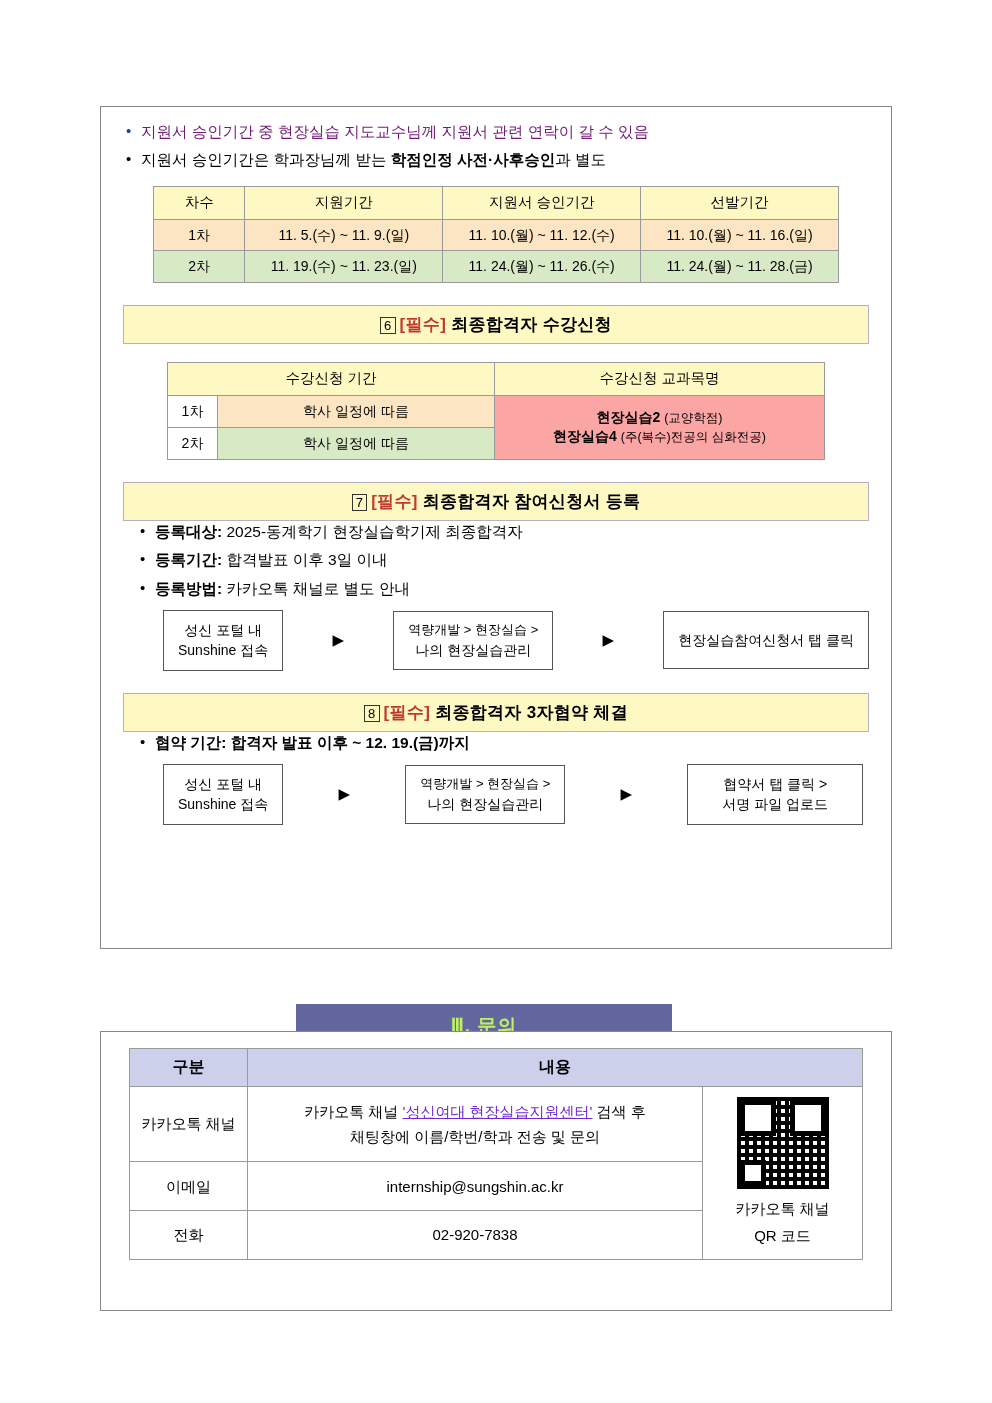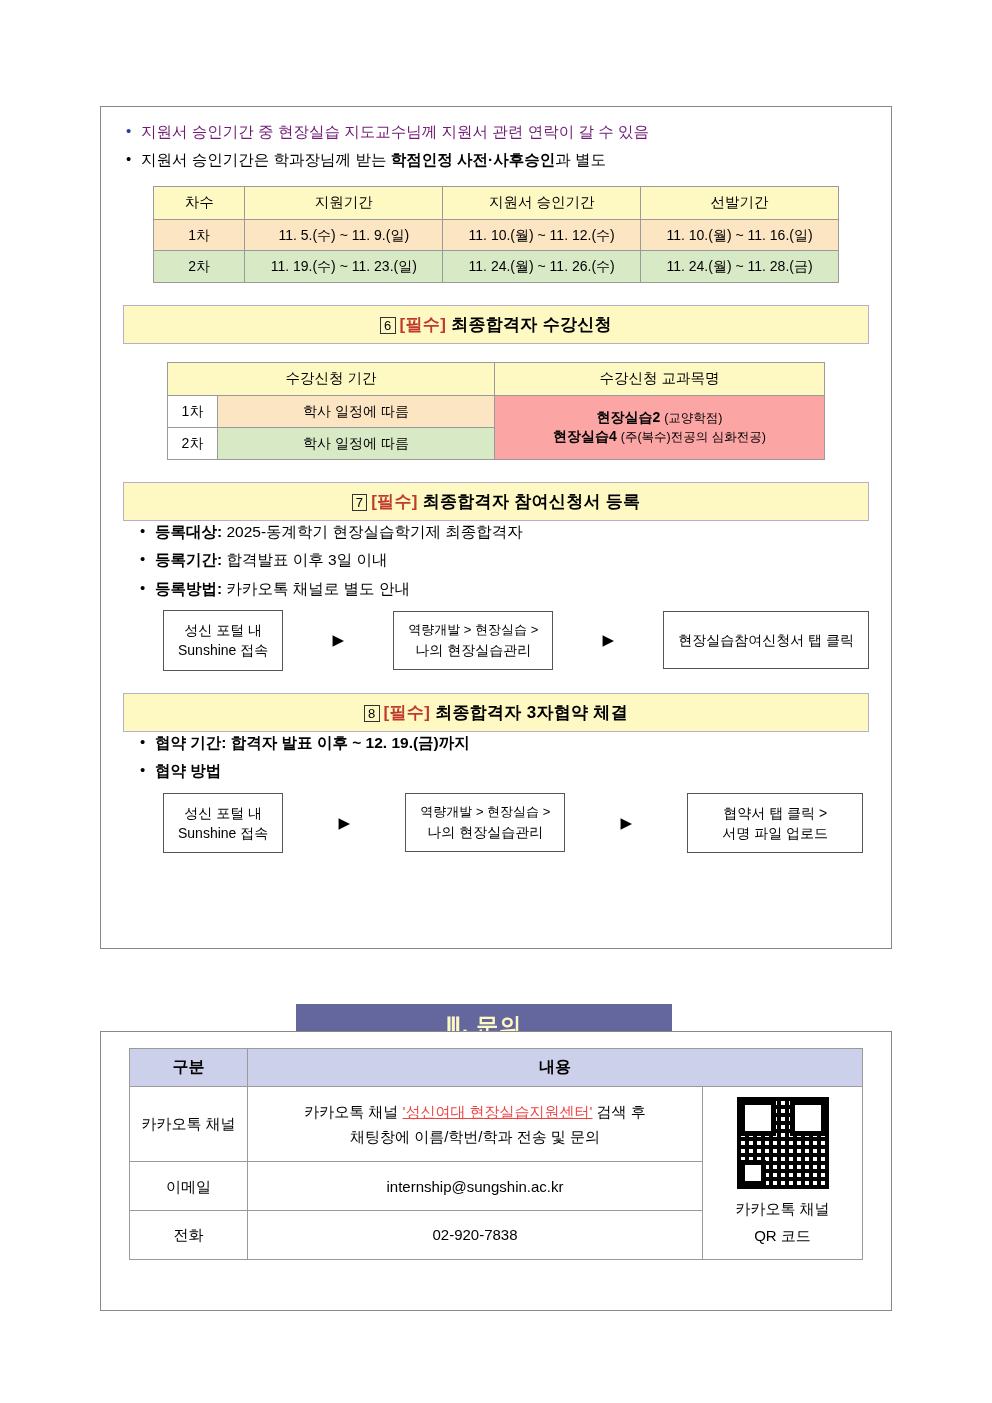--- a/index.html
+++ b/index.html
@@ -140,22 +140,22 @@
   }
 
   
   #sec3-bar {
     position: absolute;
     left: 296px;
     top: 1004px;
     width: 376px;
     height: 44px;
     background: #63679e;
-    color: #fef9c3;
-    font-size: 22px;
+    color: #bef264;
+    font-size: 19px;
     font-weight: bold;
     display: flex;
     align-items: center;
     justify-content: center;
     letter-spacing: 1px;
     text-align: right;
   }
 
   
   table.contact {
@@ -173,21 +173,21 @@
   table.contact td {
     border: 1px solid #9a9a9a;
     text-align: center;
     vertical-align: middle;
     padding: 10px 6px;
     line-height: 1.7;
   }
   td.dashed-b { border-bottom: 1px dashed #9a9a9a; }
   td.dashed-t { border-top: 1px dashed #9a9a9a; }
   .kakao-link {
-    color: #ef4444;
+    color: #6d28d9;
     text-decoration: underline;
   }
   .qrcell { width: 160px; }
   .qrlabel {
     font-size: 15px;
     line-height: 1.8;
   }
   .qrbox {
     width: 92px;
     height: 92px;
@@ -311,21 +311,20 @@
           <div>현장실습참여신청서 탭 클릭</div>
         </div>
       </div>
 
       <div class="secbar mt22">
         <span class="num">8</span><span class="req">[필수]</span> <span>최종합격자 3자협약 체결</span>
       </div>
 
       <ul class="bullets mt14" style="padding-left:14px">
         <li><span class="b">협약 기간:</span><span class="b"> 합격자 발표 이후 ~ 12. 19.(금)까지</span></li>
-        <li><span class="b">협약 방법</span></li>
       </ul>
 
       <div class="flow">
         <div class="fbox">
           <div>성신 포털 내</div>
           <div>Sunshine 접속</div>
         </div>
         <div class="arrow">▶</div>
         <div class="fbox">
           <div class="sm">역량개발 &gt; 현장실습 &gt;</div>

